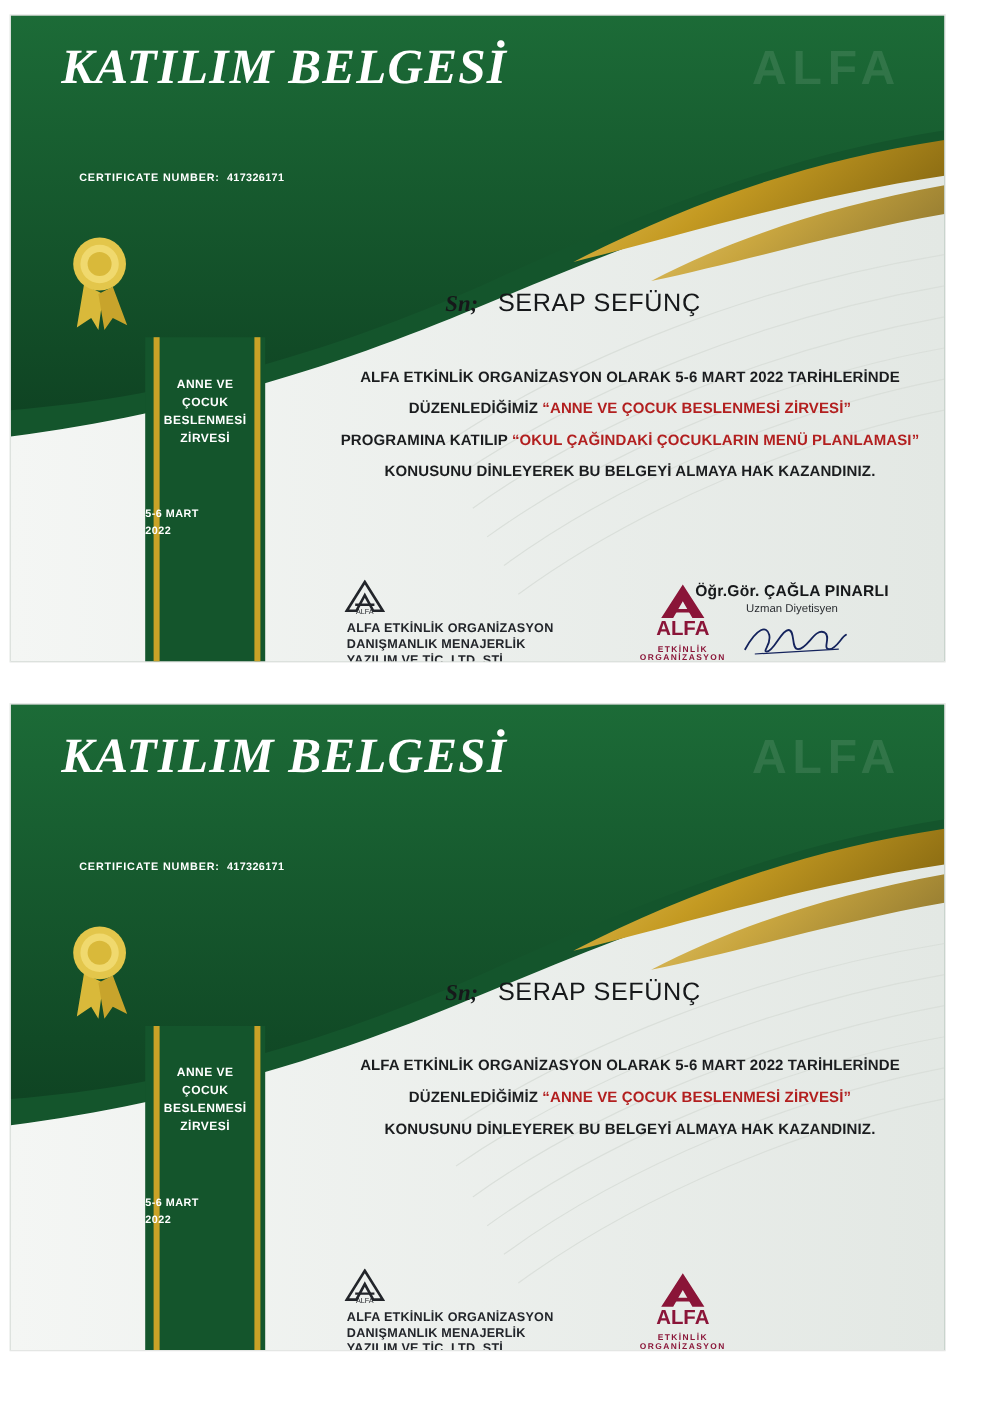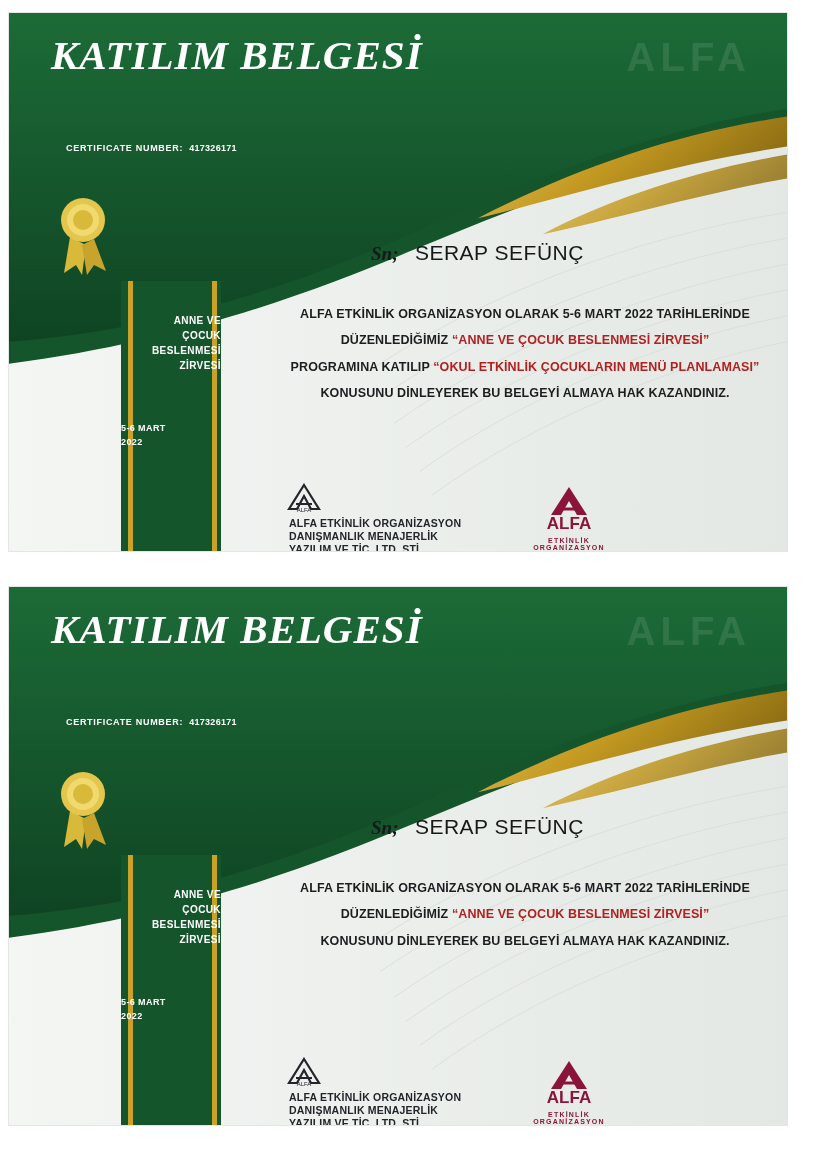--- a/index.html
+++ b/index.html
@@ -108,21 +108,21 @@
     position: absolute;
     left: 203px; top: 268px;
     width: 5px; height: 272px;
     background: #c9a227;
     z-index: 6;
   }
   .ribbon-text {
     position: absolute;
     left: 112px; top: 300px;
     width: 100px;
-    text-align: right;
+    text-align: center;
     color: #ffffff;
     font-size: 10px;
     font-weight: bold;
     line-height: 1.5;
     letter-spacing: 0.4px;
     z-index: 7;
   }
   .ribbon-date {
     position: absolute;
     left: 112px; top: 408px;
@@ -303,21 +303,21 @@
     </div>
 
     <div class="body-lines">
       <div class="line">ALFA ETKİNLİK ORGANİZASYON OLARAK 5-6 MART 2022 TARİHLERİNDE</div>
       <div class="line">
         <span>DÜZENLEDİĞİMİZ</span>
         <span class="red">“ANNE VE ÇOCUK BESLENMESİ ZİRVESİ”</span>
       </div>
       <div class="line wrap">
         <span>PROGRAMINA KATILIP</span>
-        <span class="red">“OKUL ETKİNLİK ÇOCUKLARIN MENÜ PLANLAMASI”</span>
+        <span class="red">“OKUL ÇAĞINDAKİ ÇOCUKLARIN MENÜ PLANLAMASI”</span>
       </div>
       <div class="line">KONUSUNU DİNLEYEREK BU BELGEYİ ALMAYA HAK KAZANDINIZ.</div>
     </div>
 
     <div class="logo-left">
       <span class="mark">
         <svg width="34" height="30" viewBox="0 0 34 30">
           <path d="M17,2 L32,26 L24,26 L17,13 L10,26 L2,26 Z" fill="none" stroke="#22252a" stroke-width="2.2"></path>
           <path d="M9,21 L25,21" stroke="#22252a" stroke-width="2"></path>
           <text x="17" y="29" font-size="6" text-anchor="middle" fill="#22252a" font-family="Liberation Sans, sans-serif">ALFA</text>
@@ -329,20 +329,28 @@
 
     <div class="logo-center">
       <svg width="104" height="50" viewBox="0 0 104 50">
         <path d="M52,2 L70,30 L60,30 L52,16 L44,30 L34,30 Z" fill="#8a1538"></path>
         <path d="M40,24 L64,24" stroke="#8a1538" stroke-width="3"></path>
         <text x="52" y="44" font-size="17" font-weight="bold" text-anchor="middle" fill="#8a1538" font-family="Liberation Sans, sans-serif">ALFA</text>
       </svg>
       <div class="sub">ETKİNLİK ORGANİZASYON</div>
     </div>
 
+    <div class="signature-block">
+      <div class="signer">Öğr.Gör. ÇAĞLA PINARLI</div>
+      <div class="role">Uzman Diyetisyen</div>
+      <svg class="sig-svg" width="130" height="34" viewBox="0 0 130 34">
+        <path d="M26,26 C36,8 44,6 46,14 C48,22 40,28 44,28 C50,28 56,10 62,10 C68,10 64,26 70,26 C78,26 84,8 92,12 C98,15 90,26 96,26 C102,26 106,16 110,14" fill="none" stroke="#14235c" stroke-width="1.5" stroke-linecap="round"></path>
+        <path d="M34,30 L104,26" fill="none" stroke="#14235c" stroke-width="1"></path>
+      </svg>
+    </div>
   </div>
 
   <div class="scroll-gap"></div>
 
   <div class="cert">
 
     <div class="green-base"></div>
 
     <svg class="swoosh-svg" viewBox="0 0 780 540" preserveAspectRatio="none">
       <defs>

